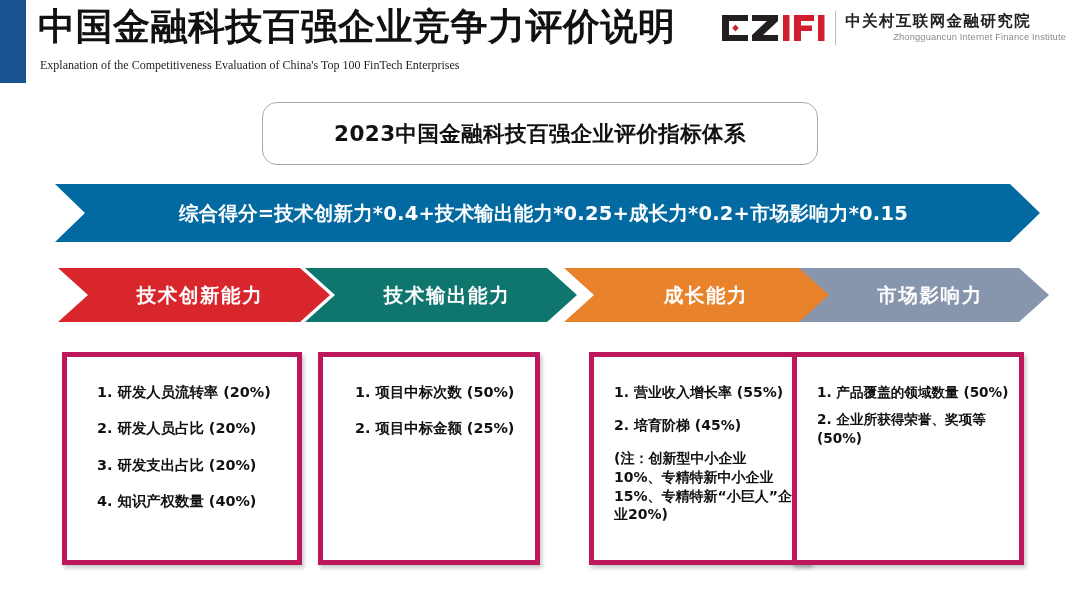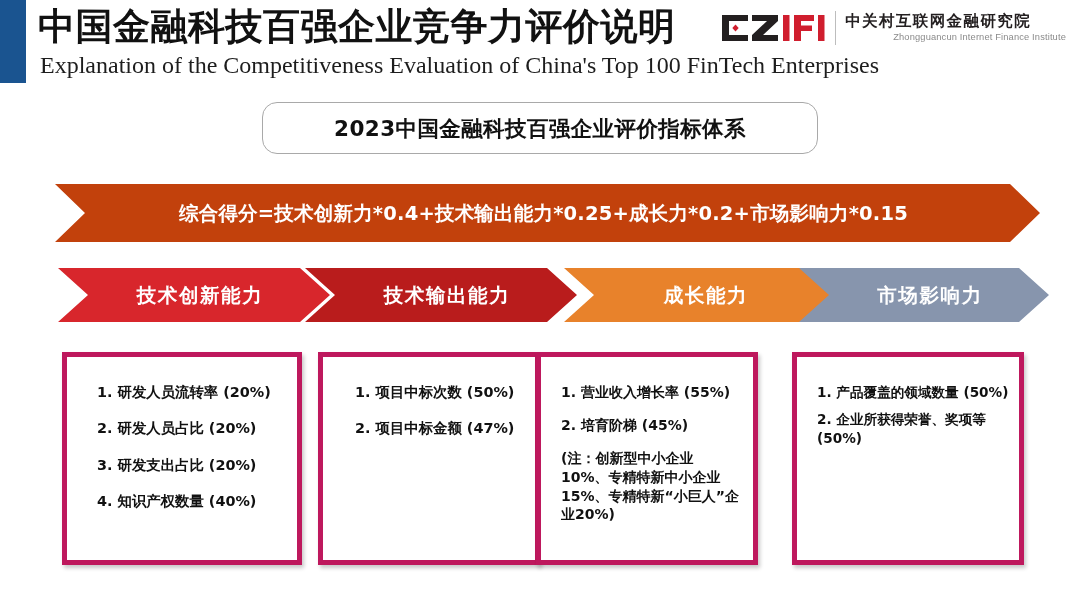--- a/index.html
+++ b/index.html
@@ -27,21 +27,21 @@
     font-weight:bold;
     font-size:37px;
     line-height:44px;
     letter-spacing:0.5px;
     color:#111111;
     white-space:nowrap;
     margin:0;
   }
   .sub-title{
     font-family:"Liberation Serif","DejaVu Serif",serif;
-    font-size:24px;
+    font-size:12px;
     line-height:24px;
     color:#1d1d1d;
     white-space:nowrap;
     margin:5px 0 0 2px;
   }
 
   
   .logo{
     position:absolute;right:14px;top:11px;
     display:flex;align-items:center;gap:9px;
@@ -68,41 +68,41 @@
     letter-spacing:0.15px;
     color:#8a8a8a;
     margin-top:4px;
     white-space:nowrap;
     margin-left:48px;
   }
 
   
   .pill{
     position:absolute;left:262px;top:102px;
-    width:556px;height:52px;
+    width:556px;height:63px;
     border:1.4px solid #a9a9a9;
     border-radius:15px;
     background:#ffffff;
     display:flex;align-items:center;justify-content:center;
     box-sizing:border-box;
   }
   .pill-text{
     font-family:"DejaVu Sans","Liberation Sans",sans-serif;
     font-weight:bold;
     font-size:21.5px;
     letter-spacing:0.4px;
     color:#111111;
     white-space:nowrap;
   }
 
   
   .banner{
     position:absolute;left:55px;top:184px;
     width:985px;height:58px;
-    background:#c2410c;
+    background:#0369a1;
     clip-path:polygon(0 0, 955px 0, 985px 29px, 955px 58px, 0 58px, 30px 29px);
     display:flex;align-items:center;justify-content:center;
   }
   .banner-text{
     font-family:"DejaVu Sans","Liberation Sans",sans-serif;
     font-weight:bold;
     font-size:19.5px;
     color:#ffffff;
     letter-spacing:0.2px;
     white-space:nowrap;
@@ -120,37 +120,37 @@
   .chev-label{
     font-family:"DejaVu Sans","Liberation Sans",sans-serif;
     font-weight:bold;
     font-size:19.5px;
     color:#ffffff;
     letter-spacing:1.6px;
     white-space:nowrap;
     transform:translateX(6px);
   }
   .chev.c0{left:58px;width:272px;background:#d8262c;}
-  .chev.c1{left:305px;width:272px;background:#b91c1c;}
+  .chev.c1{left:305px;width:272px;background:#0f766e;}
   .chev.c2{left:564px;width:272px;background:#e8822b;}
   .chev.c3{left:799px;width:250px;background:#8795ad;}
 
   
   .boxes{position:absolute;left:0;top:352px;width:1080px;height:213px;}
   .box{
     position:absolute;top:0;height:213px;
     background:#ffffff;
     border:5px solid #be185d;
     box-shadow:2px 3px 4px rgba(0,0,0,0.22);
     box-sizing:border-box;
     padding:26px 14px 0 14px;
   }
   .box.b0{left:62px;width:240px;}
   .box.b1{left:318px;width:222px;}
-  .box.b2{left:536px;width:222px;}
+  .box.b2{left:589px;width:222px;}
   .box.b3{left:792px;width:232px;}
 
   .box-line{
     font-family:"DejaVu Sans","Liberation Sans",sans-serif;
     font-weight:bold;
     font-size:14.4px;
     line-height:1.35;
     color:#111111;
     margin:0 0 17px 0;
     white-space:nowrap;
@@ -224,21 +224,21 @@
 
     <div class="box b0">
       <p class="box-line">1. 研发人员流转率 (20%)</p>
       <p class="box-line">2. 研发人员占比 (20%)</p>
       <p class="box-line">3. 研发支出占比 (20%)</p>
       <p class="box-line">4. 知识产权数量 (40%)</p>
     </div>
 
     <div class="box b1">
       <p class="box-line">1. 项目中标次数 (50%)</p>
-      <p class="box-line">2. 项目中标金额 (47%)</p>
+      <p class="box-line">2. 项目中标金额 (25%)</p>
     </div>
 
     <div class="box b2">
       <p class="box-line">1. 营业收入增长率 (55%)</p>
       <p class="box-line">2. 培育阶梯 (45%)</p>
       <p class="box-line wrap">(注：创新型中小企业10%、专精特新中小企业15%、专精特新“小巨人”企业20%)</p>
     </div>
 
     <div class="box b3">
       <p class="box-line">1. 产品覆盖的领域数量 (50%)</p>

